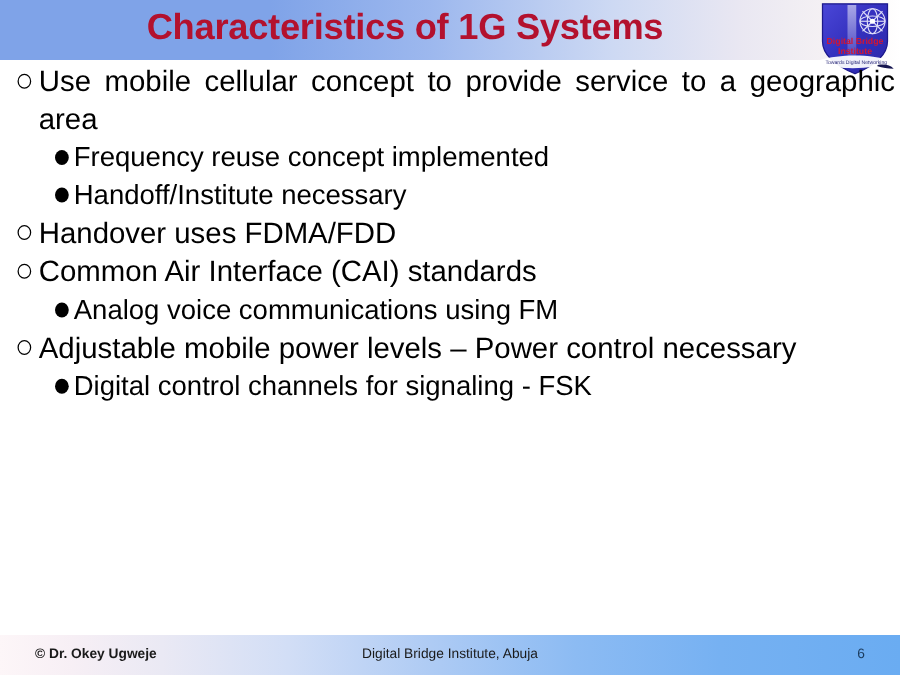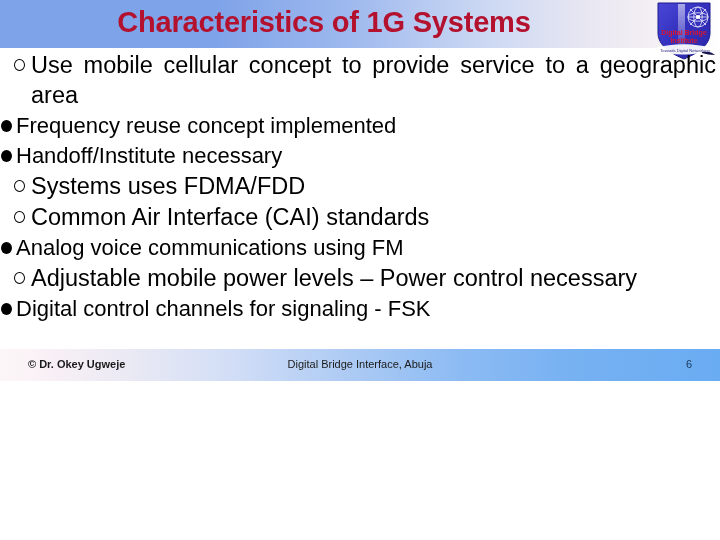--- a/index.html
+++ b/index.html
@@ -11,21 +11,21 @@
     height: 540px;
     background: #ffffff;
     font-family: "Liberation Sans", sans-serif;
     overflow: hidden;
     position: relative;
   }
 
   .slide {
     position: relative;
     width: 720px;
-    height: 381px;
+    height: 540px;
     background: #ffffff;
     overflow: hidden;
   }
 
   
   .header-band {
     position: absolute;
     left: 0;
     top: 0;
     width: 720px;
@@ -76,20 +76,21 @@
     justify-content: center;
   }
   .lvl1 {
     padding-left: 13px;
     padding-right: 4px;
     font-size: 23.5px;
     line-height: 30px;
     margin-bottom: 1px;
   }
   .lvl2 {
+    padding-left: 43px;
     padding-right: 4px;
     font-size: 22px;
     line-height: 29px;
     margin-bottom: 1px;
   }
   .marker {
     flex: 0 0 auto;
     display: inline-block;
     line-height: 1;
     user-select: none;
@@ -242,21 +243,21 @@
       <span class="btext">Frequency reuse concept implemented</span>
     </div>
 
     <div class="bullet-row lvl2">
       <span class="marker marker-dot"></span>
       <span class="btext">Handoff/Institute necessary</span>
     </div>
 
     <div class="bullet-row lvl1">
       <span class="marker marker-open"></span>
-      <span class="btext">Systems uses FDMA/FDD</span>
+      <span class="btext">Handover uses FDMA/FDD</span>
     </div>
 
     <div class="bullet-row lvl1">
       <span class="marker marker-open"></span>
       <span class="btext">Common Air Interface (CAI) standards</span>
     </div>
 
     <div class="bullet-row lvl2">
       <span class="marker marker-dot"></span>
       <span class="btext">Analog voice communications using FM</span>
@@ -271,18 +272,18 @@
       <span class="marker marker-dot"></span>
       <span class="btext">Digital control channels for signaling - FSK</span>
     </div>
 
 
   </div>
 
   <div class="footer-band">
     <div class="footer-inner">
       <div class="f-copy">© Dr. Okey Ugweje</div>
-      <div class="f-org">Digital Bridge Interface, Abuja</div>
+      <div class="f-org">Digital Bridge Institute, Abuja</div>
       <div class="f-page">6</div>
     </div>
   </div>
 
 </div>
 
 </body></html>

